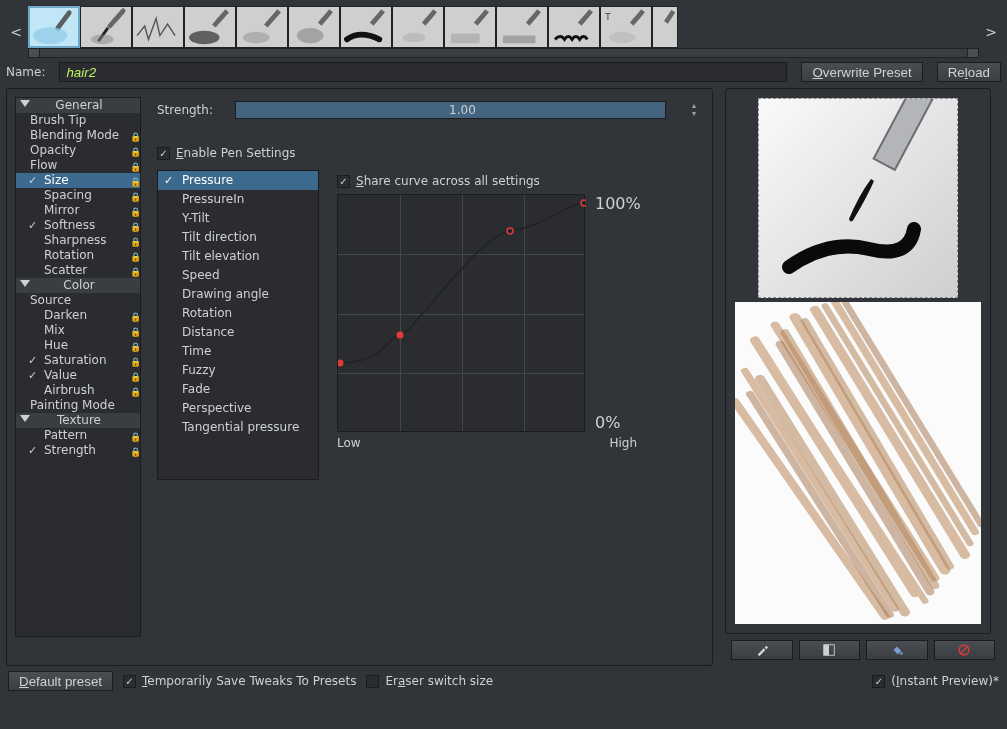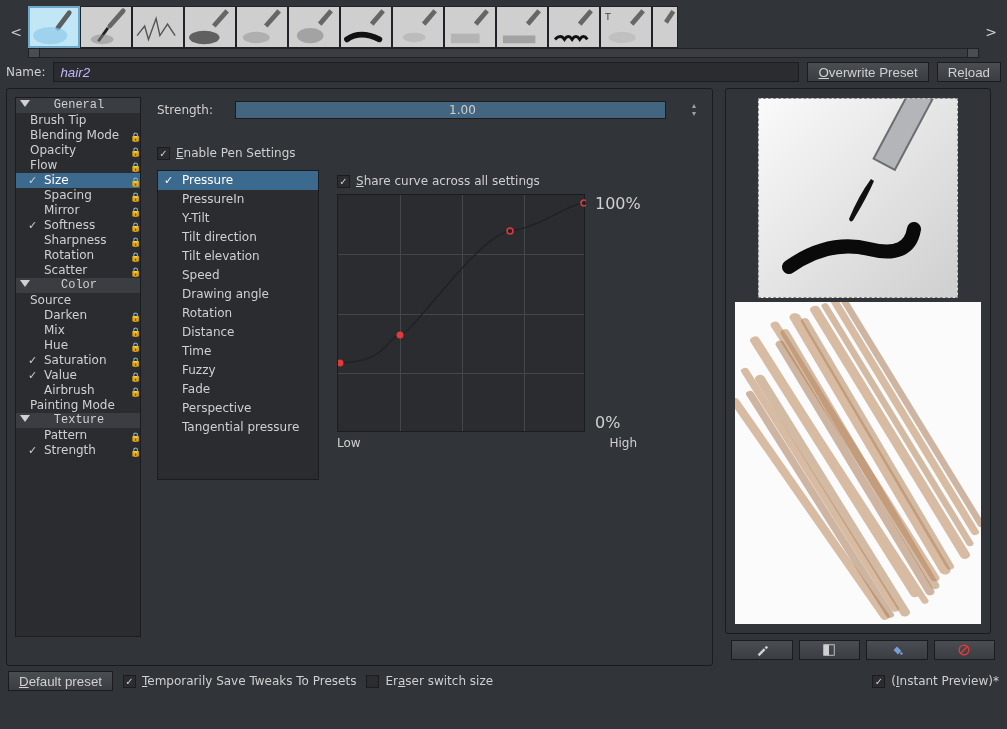--- a/index.html
+++ b/index.html
@@ -42,28 +42,28 @@
     position: relative;
   }
   .brush-scroll::before, .brush-scroll::after {
     content: ''; position: absolute; top: 0; width: 10px; height: 100%;
     background: #4a4d51;
   }
   .brush-scroll::before { left: 0; border-right: 1px solid #202225; }
   .brush-scroll::after { right: 0; border-left: 1px solid #202225; }
 
   .name-row {
-    display: flex; align-items: center; gap: 8px;
+    display: flex; align-items: center; gap: 14px;
     padding: 2px 6px;
     height: 24px;
   }
   .name-row label { color: #cfd0d1; }
   .name-row input {
     flex: 1; height: 20px; background: #2a2c30; border: 1px solid #1a1c1f;
-    color: #c4b5fd; padding: 0 6px; font-style: italic;
+    color: #bef264; padding: 0 6px; font-style: italic;
   }
   .btn {
     height: 20px; padding: 9px 10px;
     background: linear-gradient(#4a4d51,#3a3d41);
     border: 1px solid #1a1c1f; color: #cfd0d1; cursor: pointer;
     display:inline-flex; align-items:center; justify-content:center;
   }
   .btn .underline { text-decoration: underline; }
 
   .main {
@@ -97,21 +97,20 @@
     display: flex; align-items: center;
     padding-left: 2px;
     position: relative;
   }
   .tree-header {
     background: #3a3d41;
     color: #cfd0d1;
     justify-content: center;
     text-align: center;
     position: relative;
-    font-family: Liberation Mono, monospace;
   }
   .tree-header .disc {
     position: absolute; left: 4px; top: 2px;
     width: 0; height: 0;
     border-left: 5px solid transparent;
     border-right: 5px solid transparent;
     border-top: 7px solid #cfd0d1;
   }
   .tree-item { padding-left: 14px; color: #cfd0d1; }
   .tree-item.lvl1 { padding-left: 28px; }

